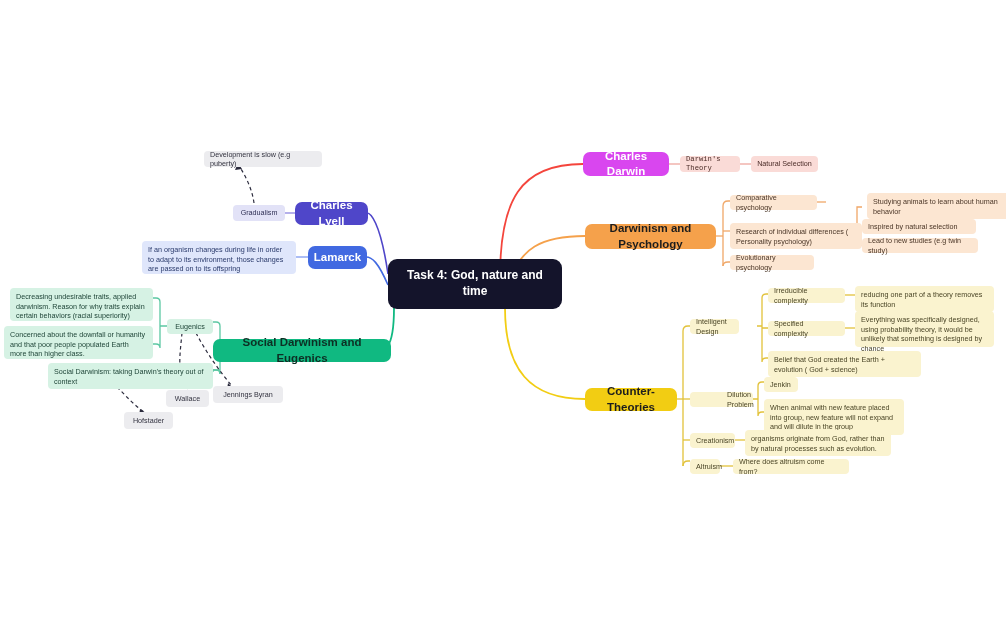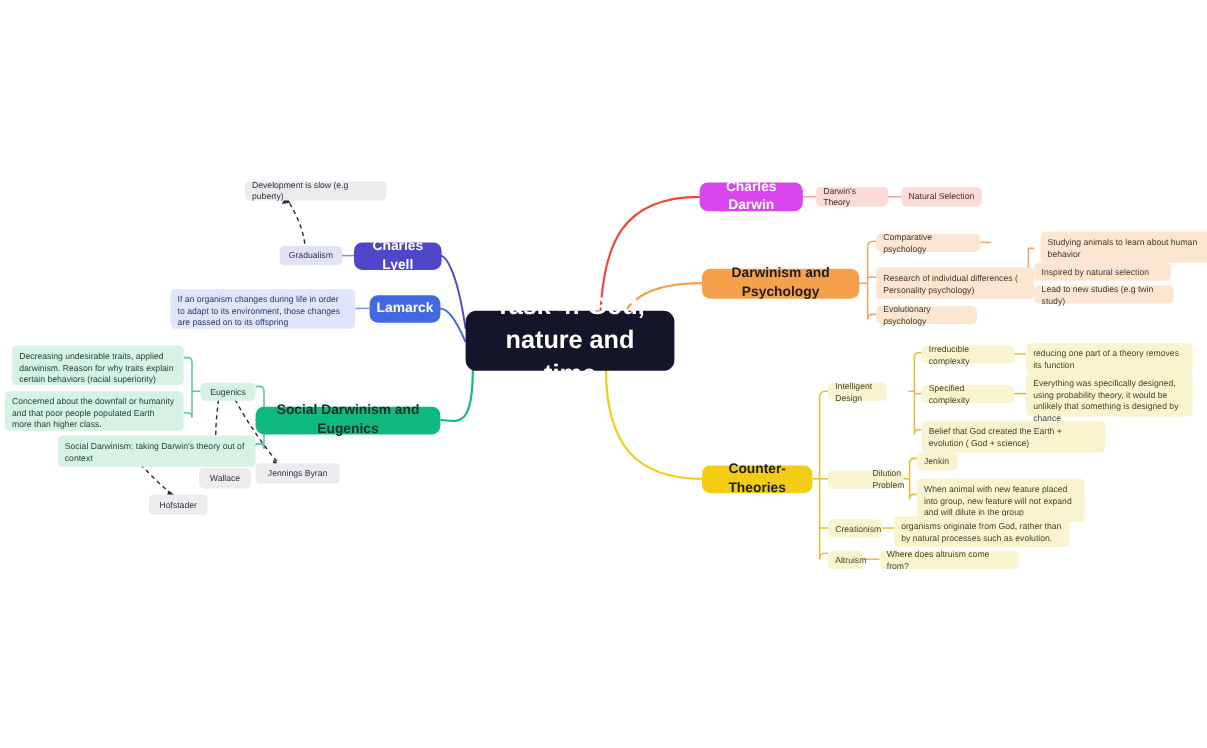--- a/index.html
+++ b/index.html
@@ -30,21 +30,21 @@
     box-sizing: border-box;
     border-radius: 6px;
     display: flex;
     align-items: center;
     line-height: 1.32;
   }
   
   .root {
     background: #14142B;
     color: #ffffff;
-    font-size: 21px;
+    font-size: 12px;
     font-weight: 700;
     border-radius: 9px;
     justify-content: center;
     text-align: center;
     padding: 6px 12px;
   }
   
   .main-branch {
     font-size: 11.5px;
     font-weight: 700;
@@ -136,21 +136,21 @@
     <polygon points="190,394 184,391 186,398" fill="#2b2b3d"></polygon>
     <path d="M 196 333 C 206 352 220 372 232 386" stroke="#2b2b3d" stroke-width="1.2" fill="none" stroke-dasharray="3.5 3"></path>
     <polygon points="233,388 228,383 227,390" fill="#2b2b3d"></polygon>
     <path d="M 117 387 C 126 396 134 405 144 412" stroke="#2b2b3d" stroke-width="1.2" fill="none" stroke-dasharray="3.5 3"></path>
     <polygon points="146,413 140,409 139,416" fill="#2b2b3d"></polygon>
   </svg>
 
   <div class="node root" style="left:388px; top:259px; width:174px; height:50px;">Task 4: God, nature and time</div>
 
   <div class="node main-branch mb-red" style="left:583px; top:152px; width:86px; height:24px;">Charles Darwin</div>
-  <div class="node leaf l-pink center-text" style="left:680px; top:156px; width:60px; height:16px; justify-content:center;">Darwin's Theory</div>
+  <div class="node leaf l-pink center-text" style="left:680px; top:156px; width:60px; height:16px; justify-content:center;font-family:Liberation Mono, monospace;">Darwin's Theory</div>
   <div class="node leaf l-pink center-text" style="left:751px; top:156px; width:67px; height:16px; justify-content:center;">Natural Selection</div>
 
   <div class="node main-branch mb-orange" style="left:585px; top:224px; width:131px; height:25px;">Darwinism and Psychology</div>
   <div class="node leaf l-peach" style="left:730px; top:195px; width:87px; height:15px;">Comparative psychology</div>
   <div class="node leaf l-peach multiline" style="left:826px; top:193px; width:160px; height:26px;margin-left:41px;">Studying animals to learn about human behavior</div>
   <div class="node leaf l-peach multiline" style="left:730px; top:223px; width:132px; height:26px;">Research of individual differences ( Personality psychology)</div>
   <div class="node leaf l-peach" style="left:862px; top:219px; width:114px; height:15px;">Inspired by natural selection</div>
   <div class="node leaf l-peach" style="left:862px; top:238px; width:116px; height:15px;">Lead to new studies (e.g twin study)</div>
   <div class="node leaf l-peach" style="left:730px; top:255px; width:84px; height:15px;">Evolutionary psychology</div>
 
@@ -173,21 +173,21 @@
   <div class="node leaf l-cream" style="left:690px; top:459px; width:30px; height:15px;">Altruism</div>
   <div class="node leaf l-cream" style="left:733px; top:459px; width:116px; height:15px;">Where does altruism come from?</div>
 
   <div class="node main-branch mb-indigo" style="left:295px; top:202px; width:73px; height:23px;">Charles Lyell</div>
   <div class="node leaf l-lilac center-text" style="left:233px; top:205px; width:52px; height:16px; justify-content:center;">Gradualism</div>
   <div class="node leaf l-grey center-text" style="left:204px; top:151px; width:118px; height:16px; justify-content:center;">Development is slow (e.g puberty)</div>
 
   <div class="node main-branch mb-blue" style="left:308px; top:246px; width:59px; height:23px;">Lamarck</div>
   <div class="node leaf l-periw multiline" style="left:142px; top:241px; width:154px; height:33px;">If an organism changes during life in order to adapt to its environment, those changes are passed on to its offspring</div>
 
-  <div class="node main-branch mb-green" style="left:213px; top:339px; width:154px; height:23px;">Social Darwinism and Eugenics</div>
+  <div class="node main-branch mb-green" style="left:213px; top:339px; width:178px; height:23px;">Social Darwinism and Eugenics</div>
   <div class="node leaf l-mint center-text" style="left:167px; top:319px; width:46px; height:15px; justify-content:center;">Eugenics</div>
   <div class="node leaf l-mint multiline" style="left:4px; top:326px; width:149px; height:33px;">Concerned  about the downfall or humanity and that poor people populated Earth more than higher class.</div>
   <div class="node leaf l-mint multiline" style="left:10px; top:288px; width:143px; height:33px;">Decreasing undesirable traits, applied darwinism. Reason for why traits explain certain behaviors (racial superiority)</div>
   <div class="node leaf l-mint multiline" style="left:48px; top:363px; width:165px; height:26px;">Social Darwinism: taking Darwin's theory out of context</div>
   <div class="node leaf l-grey center-text" style="left:166px; top:390px; width:43px; height:17px; justify-content:center;">Wallace</div>
   <div class="node leaf l-grey center-text" style="left:213px; top:386px; width:70px; height:17px; justify-content:center;">Jennings Byran</div>
   <div class="node leaf l-grey center-text" style="left:124px; top:412px; width:49px; height:17px; justify-content:center;">Hofstader</div>
 
 </div>
 

